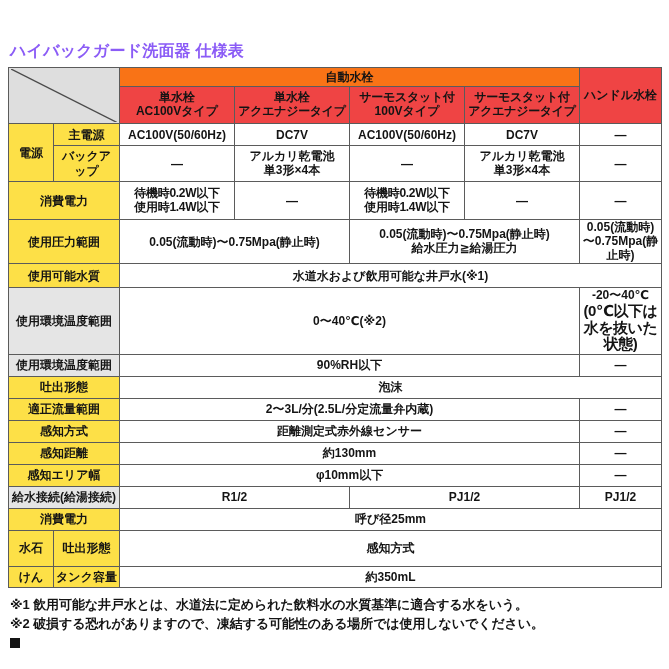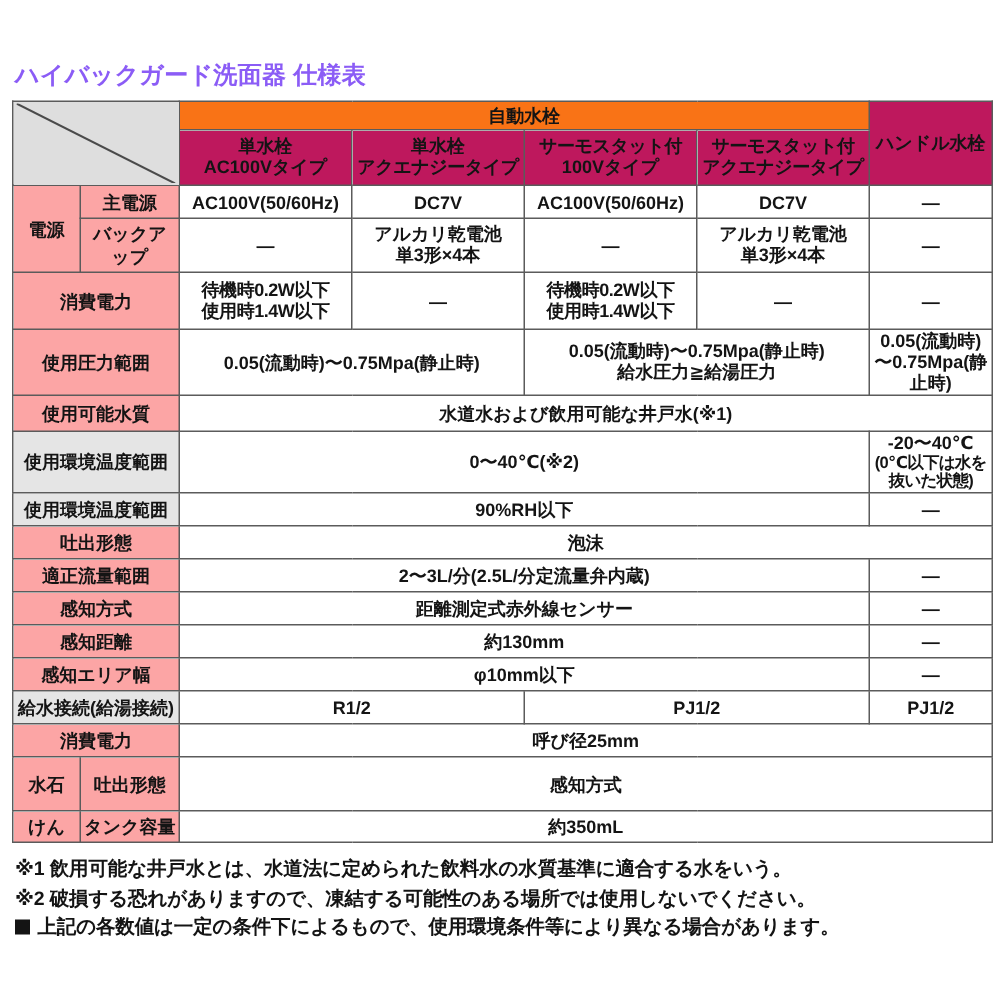--- a/index.html
+++ b/index.html
@@ -43,31 +43,31 @@
     font-weight: bold;
     text-align: center;
     vertical-align: middle;
     padding: 1px 2px;
     line-height: 1.18;
     color: #141414;
     box-sizing: border-box;
     overflow: hidden;
   }
   .lbl {
-    background: #fca5a5;
+    background: #fde047;
     font-size: 12.5px;
     font-weight: bold;
   }
   .lbl-sm {
     background: #e5e5e5;
     font-size: 10.5px;
     font-weight: bold;
   }
   .hdr {
-    background: #be185d;
+    background: #ef4444;
     font-size: 12.5px;
     font-weight: bold;
   }
   .hdr-grp {
     background: #f97316;
     font-size: 12.5px;
     font-weight: bold;
   }
   .corner {
     background: #dedede;
@@ -92,21 +92,21 @@
   }
   .tight {
     letter-spacing: -0.3px;
   }
   .dash {
     font-size: 13px;
     font-weight: bold;
   }
   .sub {
     display: block;
-    font-size: 11px;
+    font-size: 15px;
     font-weight: bold;
     line-height: 1.1;
     letter-spacing: -0.5px;
   }
   .line2 {
     display: block;
     line-height: 1.15;
   }
   .notes {
     padding-top: 7px;
@@ -304,17 +304,17 @@
       <td class="val" colspan="5">約350mL</td>
     </tr>
 
   </tbody>
     </table>
 
   <div class="notes">
     <div class="note">※1 飲用可能な井戸水とは、水道法に定められた飲料水の水質基準に適合する水をいう。</div>
     <div class="note">※2 破損する恐れがありますので、凍結する可能性のある場所では使用しないでください。</div>
     <div class="note">
-      <span class="sq"></span><span>上記の各数値は一定の条件下によるもので、使用環境条件等により異なる場合があります。</span>
+      <span class="sq"></span>
     </div>
   </div>
 
 </div>
 
 </body></html>

